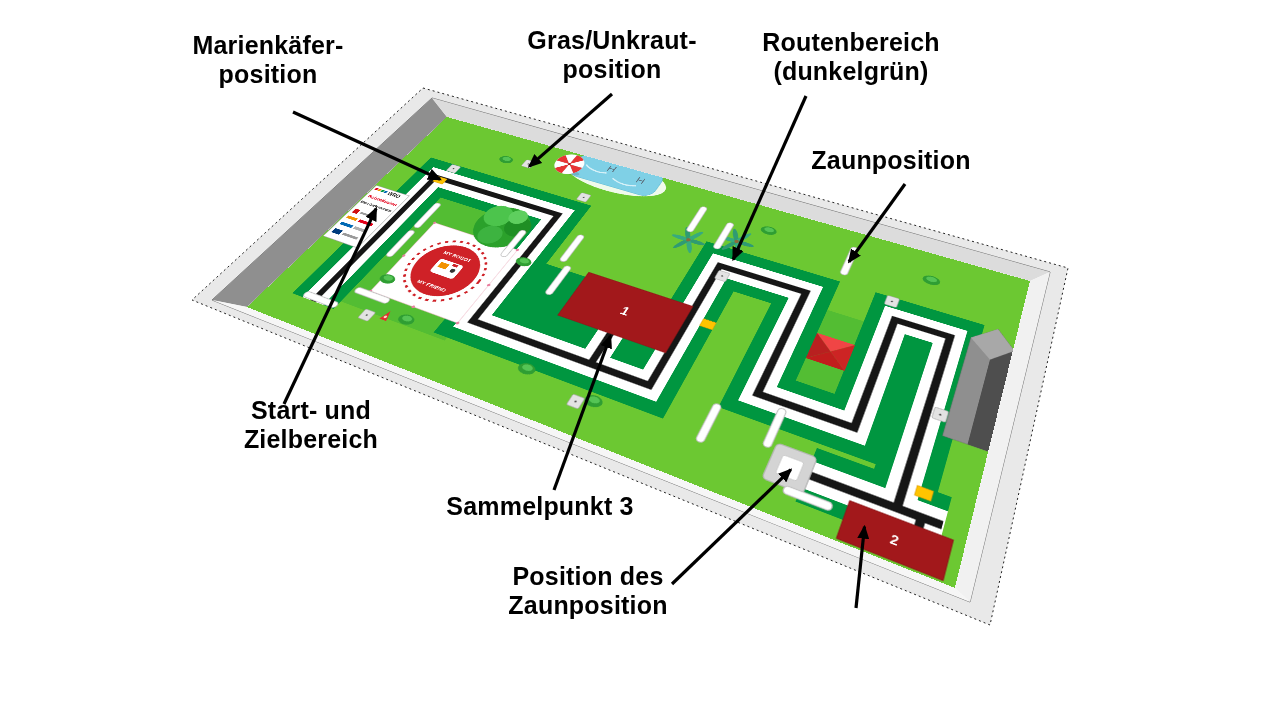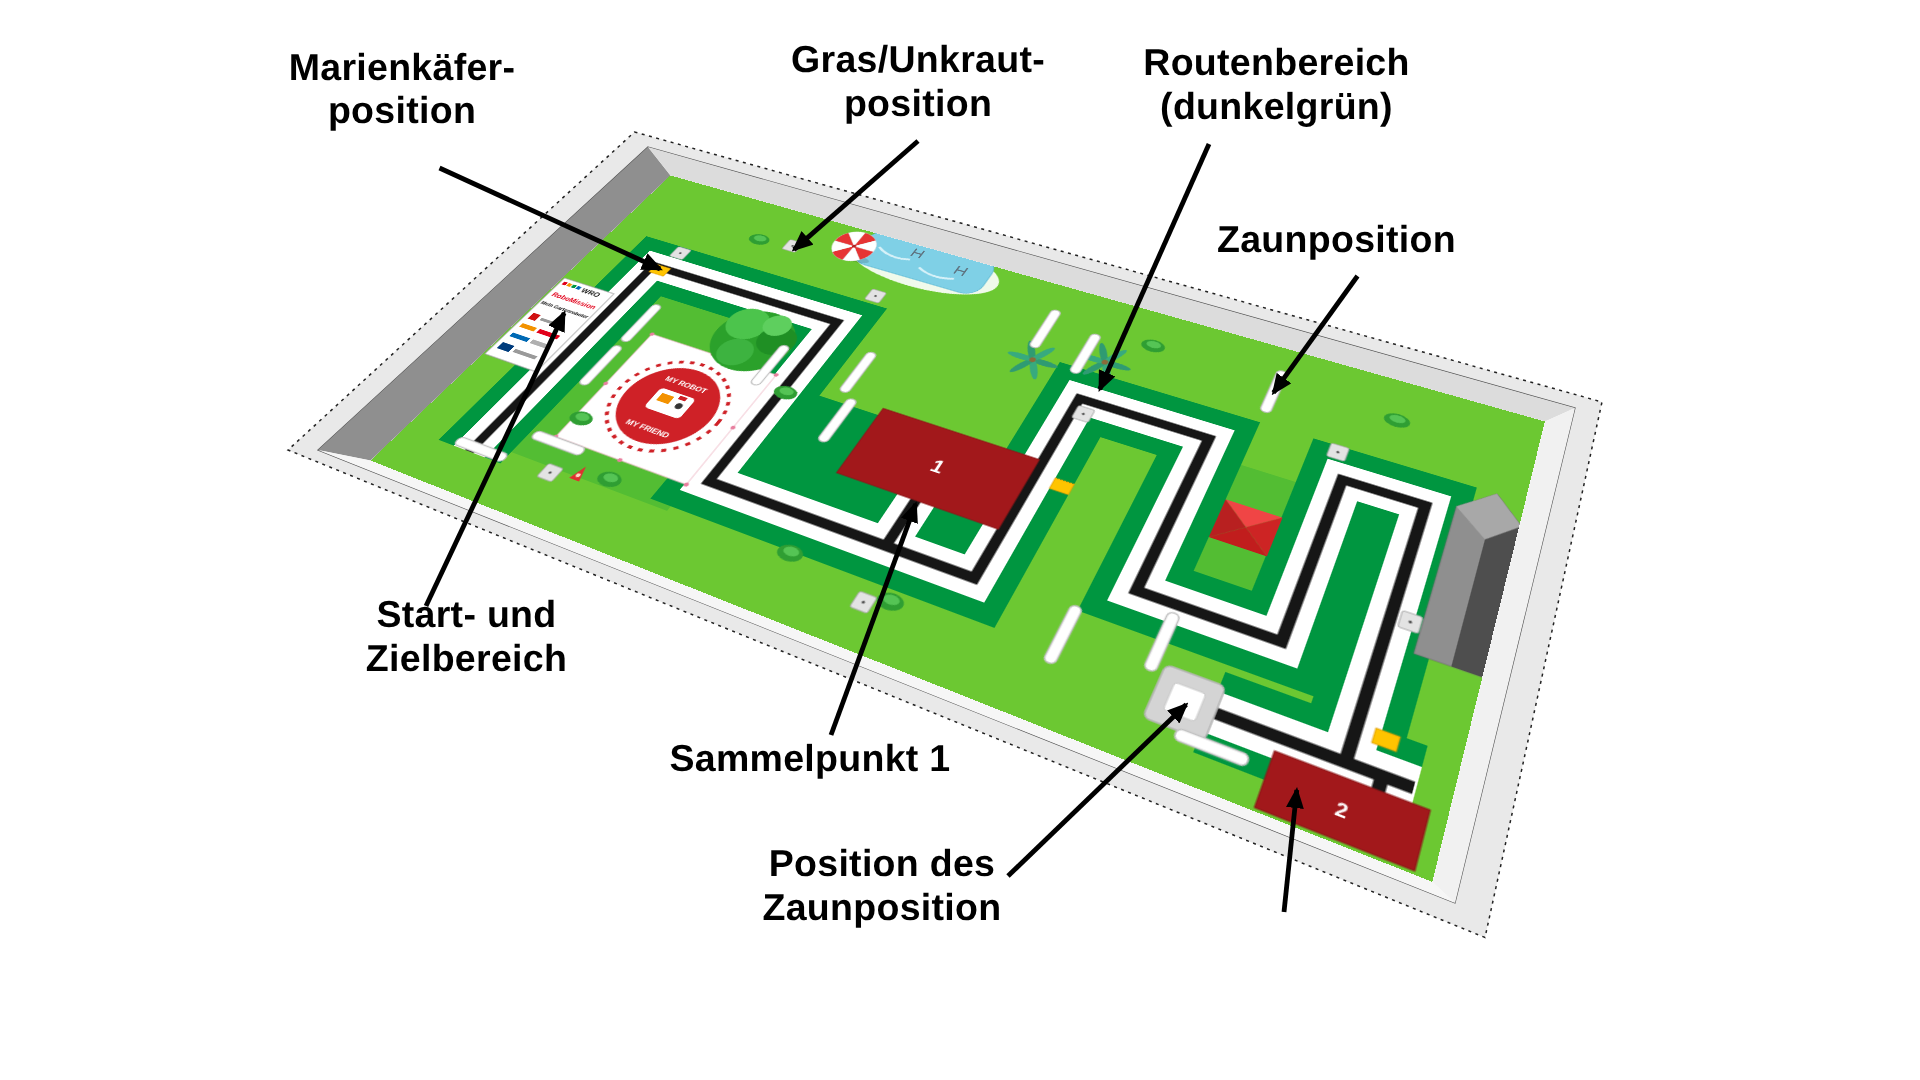--- a/index.html
+++ b/index.html
@@ -320,16 +320,16 @@
 
   <div class="lbl" style="left:268px;top:31px;">Marienkäfer-
 position</div>
   <div class="lbl" style="left:612px;top:26px;">Gras/Unkraut-
 position</div>
   <div class="lbl" style="left:851px;top:28px;">Routenbereich
 (dunkelgrün)</div>
   <div class="lbl" style="left:891px;top:146px;text-align:right;">Zaunposition</div>
   <div class="lbl" style="left:283px;top:396px;margin-left:28px;">Start- und
 Zielbereich</div>
-  <div class="lbl" style="left:540px;top:492px;">Sammelpunkt 1</div>
+  <div class="lbl" style="left:540px;top:492px;">Sammelpunkt 3</div>
   <div class="lbl" style="left:588px;top:562px;">Position des
 Zaunposition</div>
 </div>
 
 </body></html>

